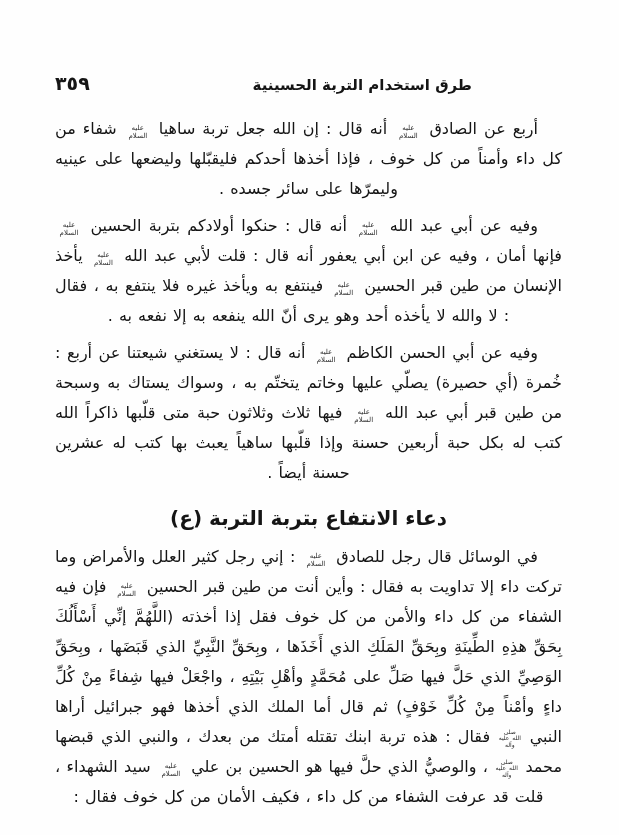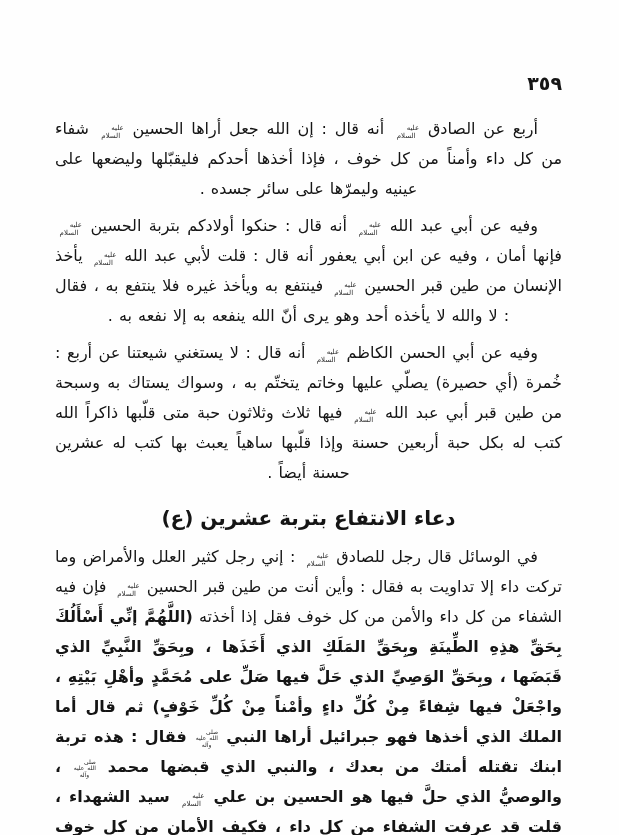--- a/index.html
+++ b/index.html
@@ -42,29 +42,29 @@
     font-size: 16px;
     line-height: 30px;
     text-align: justify;
     text-align-last: center;
     margin: 0 0 7px 0;
     text-indent: 24px;
     word-spacing: 1px;
   }
 
   .run { text-indent: 0; }
-  .run.bold { font-weight: bold; }
+  .run.bold { font-weight: normal; }
 
   
   .hon {
     display: inline-block;
     width: 26px;
     font-size: 7px;
     line-height: 1.1;
-    text-align: right;
+    text-align: center;
     vertical-align: -4px;
     text-indent: 0;
     font-weight: normal;
     color: #2a2a2a;
     padding: 0 1px;
   }
   .hon.saw {
     width: 23px;
     font-size: 6px;
     vertical-align: -5px;
@@ -76,24 +76,25 @@
     text-align: center;
     margin: 18px 0 12px 0;
   }
 </style>
 </head>
 <body>
 
 <div class="page">
 
   <div class="running-header">
+    <span class="header-title">طرق استخدام التربة الحسينية</span>
     <span class="page-number">٣٥٩</span>
   </div>
 
   <div class="page-body">
-      <p class="para"><span class="run">أربع عن الصادق </span><span class="hon">عليه السلام</span><span class="run"> أنه قال : إن الله جعل أراها الحسين </span><span class="hon">عليه السلام</span><span class="run"> شفاء من كل داء وأمناً من كل خوف ، فإذا أخذها أحدكم فليقبّلها وليضعها على عينيه وليمرّها على سائر جسده .</span></p>
+      <p class="para"><span class="run">أربع عن الصادق </span><span class="hon">عليه السلام</span><span class="run"> أنه قال : إن الله جعل تربة ساهيا </span><span class="hon">عليه السلام</span><span class="run"> شفاء من كل داء وأمناً من كل خوف ، فإذا أخذها أحدكم فليقبّلها وليضعها على عينيه وليمرّها على سائر جسده .</span></p>
       <p class="para"><span class="run">وفيه عن أبي عبد الله </span><span class="hon">عليه السلام</span><span class="run"> أنه قال : حنكوا أولادكم بتربة الحسين </span><span class="hon">عليه السلام</span><span class="run"> فإنها أمان ، وفيه عن ابن أبي يعفور أنه قال : قلت لأبي عبد الله </span><span class="hon">عليه السلام</span><span class="run"> يأخذ الإنسان من طين قبر الحسين </span><span class="hon">عليه السلام</span><span class="run"> فينتفع به ويأخذ غيره فلا ينتفع به ، فقال : لا والله لا يأخذه أحد وهو يرى أنّ الله ينفعه به إلا نفعه به .</span></p>
       <p class="para"><span class="run">وفيه عن أبي الحسن الكاظم </span><span class="hon">عليه السلام</span><span class="run"> أنه قال : لا يستغني شيعتنا عن أربع : خُمرة (أي حصيرة) يصلّي عليها وخاتم يتختّم به ، وسواك يستاك به وسبحة من طين قبر أبي عبد الله </span><span class="hon">عليه السلام</span><span class="run"> فيها ثلاث وثلاثون حبة متى قلّبها ذاكراً الله كتب له بكل حبة أربعين حسنة وإذا قلّبها ساهياً يعبث بها كتب له عشرين حسنة أيضاً .</span></p>
-      <h2 class="section-heading">دعاء الانتفاع بتربة عشرين (ع)</h2>
+      <h2 class="section-heading">دعاء الانتفاع بتربة التربة (ع)</h2>
       <p class="para"><span class="run">في الوسائل قال رجل للصادق </span><span class="hon">عليه السلام</span><span class="run"> : إني رجل كثير العلل والأمراض وما تركت داء إلا تداويت به فقال : وأين أنت من طين قبر الحسين </span><span class="hon">عليه السلام</span><span class="run"> فإن فيه الشفاء من كل داء والأمن من كل خوف فقل إذا أخذته </span><span class="run bold">(اللَّهُمَّ إنِّي أَسْأَلُكَ بِحَقِّ هذِهِ الطِّينَةِ وبِحَقِّ المَلَكِ الذي أَخَذَها ، وبِحَقِّ النَّبِيِّ الذي قَبَضَها ، وبِحَقِّ الوَصِيِّ الذي حَلَّ فيها صَلِّ على مُحَمَّدٍ وأهْلِ بَيْتِهِ ، واجْعَلْ فيها شِفاءً مِنْ كُلِّ داءٍ وأمْناً مِنْ كُلِّ خَوْفٍ)</span><span class="run bold"> ثم قال أما الملك الذي أخذها فهو جبرائيل أراها النبي </span><span class="hon saw">صلى الله عليه وآله</span><span class="run bold"> فقال : هذه تربة ابنك تقتله أمتك من بعدك ، والنبي الذي قبضها محمد </span><span class="hon saw">صلى الله عليه وآله</span><span class="run bold"> ، والوصيُّ الذي حلَّ فيها هو الحسين بن علي </span><span class="hon">عليه السلام</span><span class="run bold"> سيد الشهداء ، قلت قد عرفت الشفاء من كل داء ، فكيف الأمان من كل خوف فقال :</span></p>
     </div>
 
 </div>
 
 </body></html>

